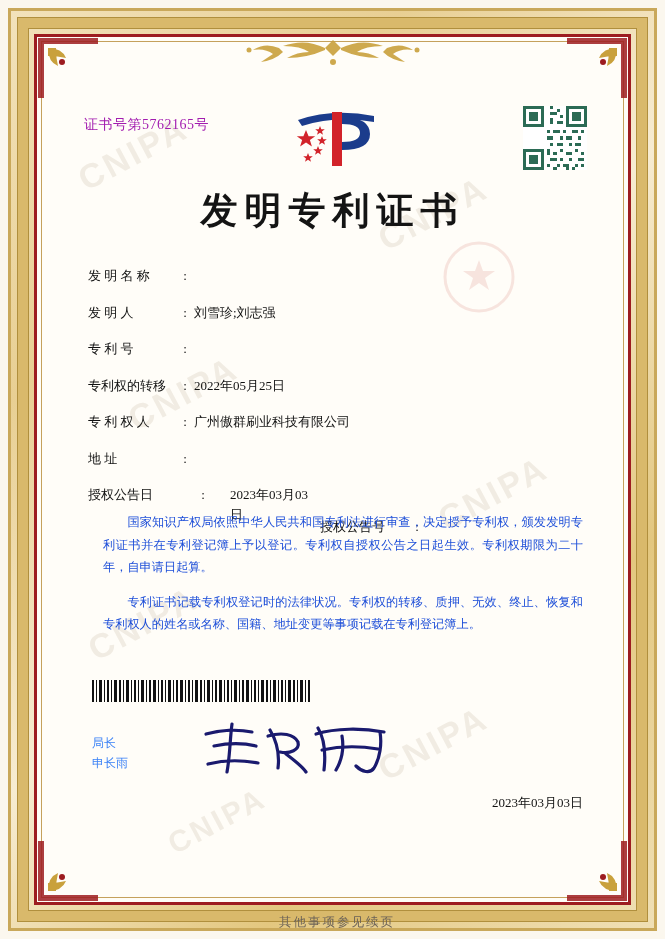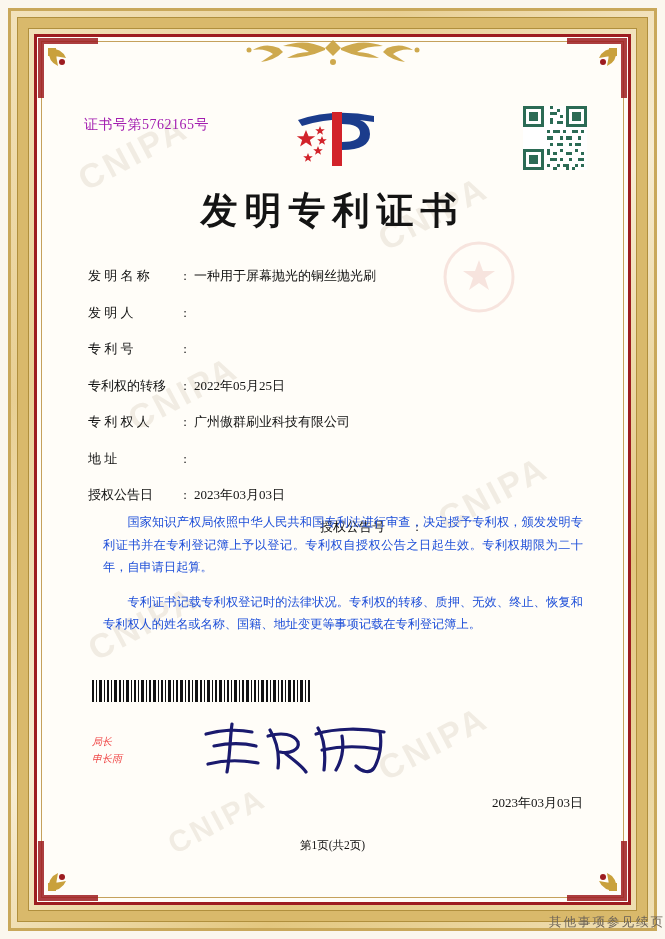--- a/index.html
+++ b/index.html
@@ -164,21 +164,21 @@
     flex: 1 1 auto;
     padding-left: 4px;
   }
   .f-value.serif-num {
     font-family: "Liberation Serif", serif;
   }
   .two-col {
     display: flex;
     width: 100%;
   }
-  .two-col .col-a { flex: 0 0 232px; display: flex; }
+  .two-col .col-a { flex: 0 0 232px; display: flex; gap: 18px; }
   .two-col .col-b { flex: 1 1 auto; display: flex; margin-top: 32px; }
   .two-col .sub-label {
     flex: 0 0 92px;
     display: flex;
     justify-content: space-between;
     white-space: nowrap;
   }
 
   
   .paras {
@@ -204,24 +204,23 @@
     top: 636px;
     width: 220px;
     height: 22px;
   }
 
   
   .sig-label {
     position: absolute;
     left: 48px;
     top: 690px;
-    font-size: 10px;
+    font-size: 12px;
     line-height: 1.65;
-    color: #ef4444;
-    font-style: italic;
+    color: #3b82f6;
   }
   .signature {
     position: absolute;
     left: 150px;
     top: 672px;
     width: 210px;
     height: 62px;
   }
   .date-right {
     position: absolute;
@@ -237,21 +236,21 @@
     left: 0; right: 0;
     bottom: 42px;
     text-align: center;
     font-size: 11.5px;
     color: #111;
   }
   .footer-note {
     position: absolute;
     left: 9px; right: 0;
     bottom: 8px;
-    text-align: right;
+    text-align: center;
     font-size: 12.5px;
     color: #6b6257;
     letter-spacing: 2px;
   }
 
   
   .seal {
     position: absolute;
     left: 398px;
     top: 196px;
@@ -363,26 +362,26 @@
       </svg>
     </div>
 
     <div class="title">发明专利证书</div>
 
     <div class="fields">
 
       <div class="field-row">
         <div class="f-label">发 明 名 称</div>
         <div class="f-colon">:</div>
-        <div class="f-value">一种用于屏幕抛光的铜丝抛光刷</div>
       </div>
 
       <div class="field-row">
         <div class="f-label">发 明 人</div>
         <div class="f-colon">:</div>
+        <div class="f-value">刘雪珍;刘志强</div>
       </div>
 
       <div class="field-row">
         <div class="f-label">专 利 号</div>
         <div class="f-colon">:</div>
       </div>
 
       <div class="field-row">
         <div class="f-label">专利权的转移</div>
         <div class="f-colon">:</div>
@@ -505,21 +504,20 @@
           <path d="M122 18 C142 12, 168 12, 190 16"></path>
           <path d="M186 16 C188 28, 186 42, 180 52 C176 58, 168 56, 162 50"></path>
           <path d="M148 20 C150 32, 148 44, 142 54"></path>
           <path d="M128 34 C146 30, 166 30, 184 33"></path>
         </g>
       </svg>
     </div>
 
     <div class="date-right">2023年03月03日</div>
 
-    <div class="page-num">第1页(共2页)</div>
   </div>
 
   <div class="corner c-tl">
     <svg width="64" height="64" viewBox="0 0 64 64">
       <path d="M2 2 L62 2 L62 8 L8 8 L8 62 L2 62 Z" fill="#9d1c20" opacity=".85"></path>
       <path d="M12 12 Q26 12 30 22 Q22 20 12 20 Z" fill="#c9a13c"></path>
       <path d="M12 12 Q12 26 22 30 Q20 22 20 12 Z" fill="#c9a13c"></path>
       <circle cx="26" cy="26" r="3" fill="#9d1c20"></circle>
     </svg>
   </div>

